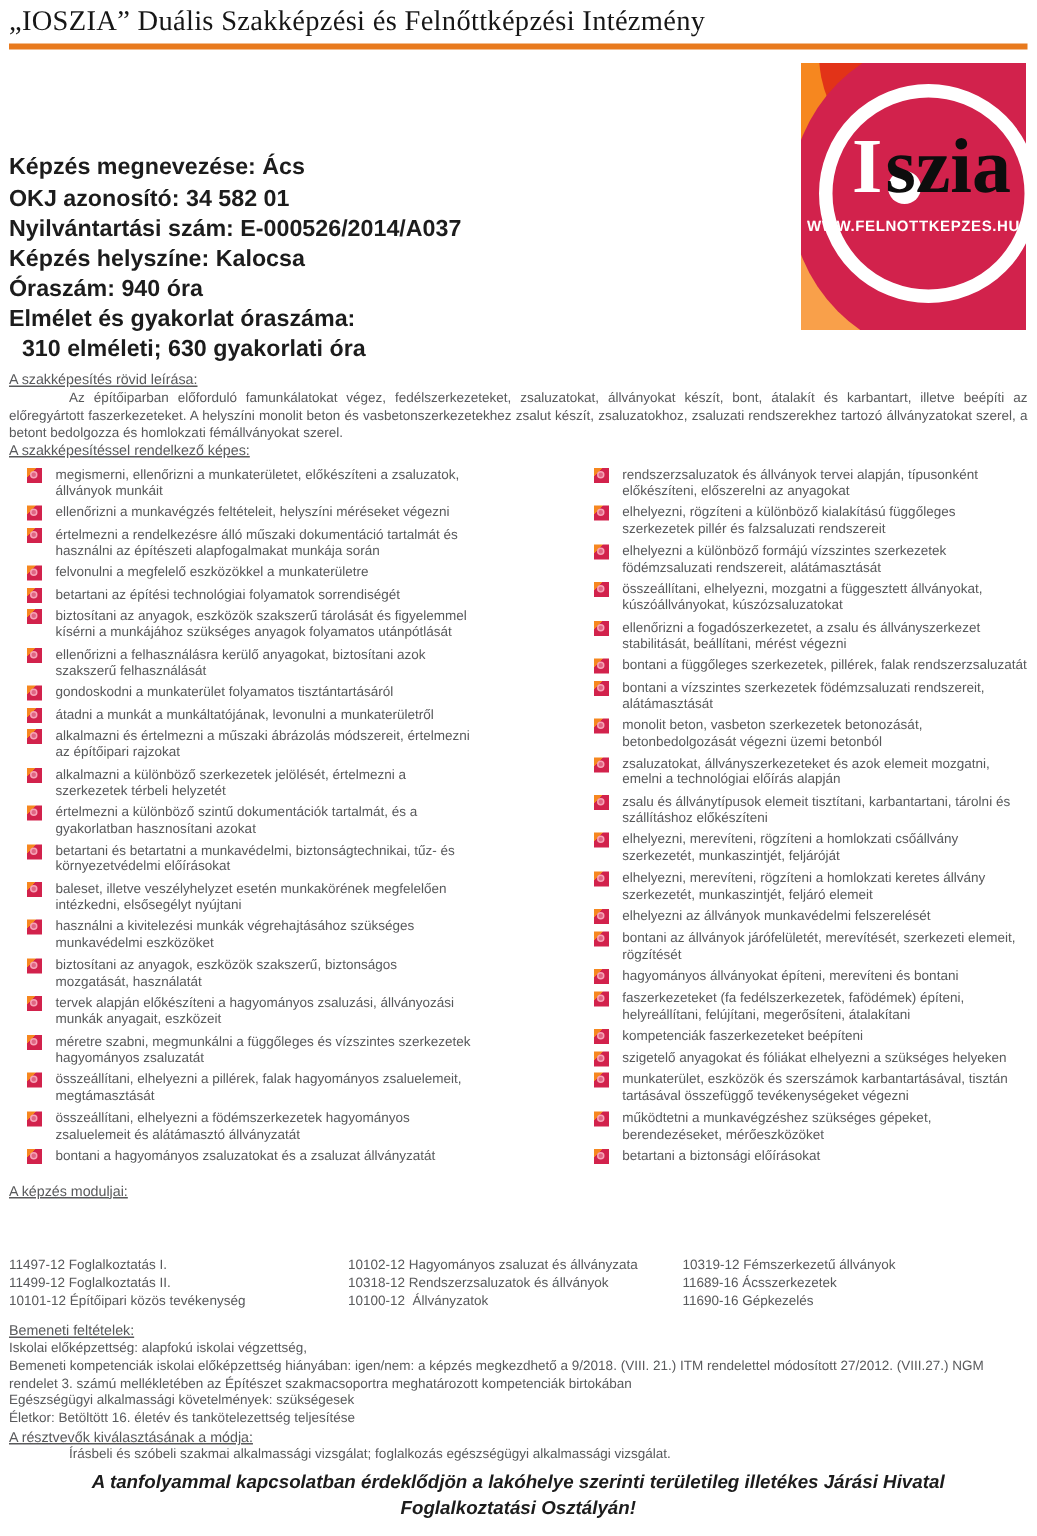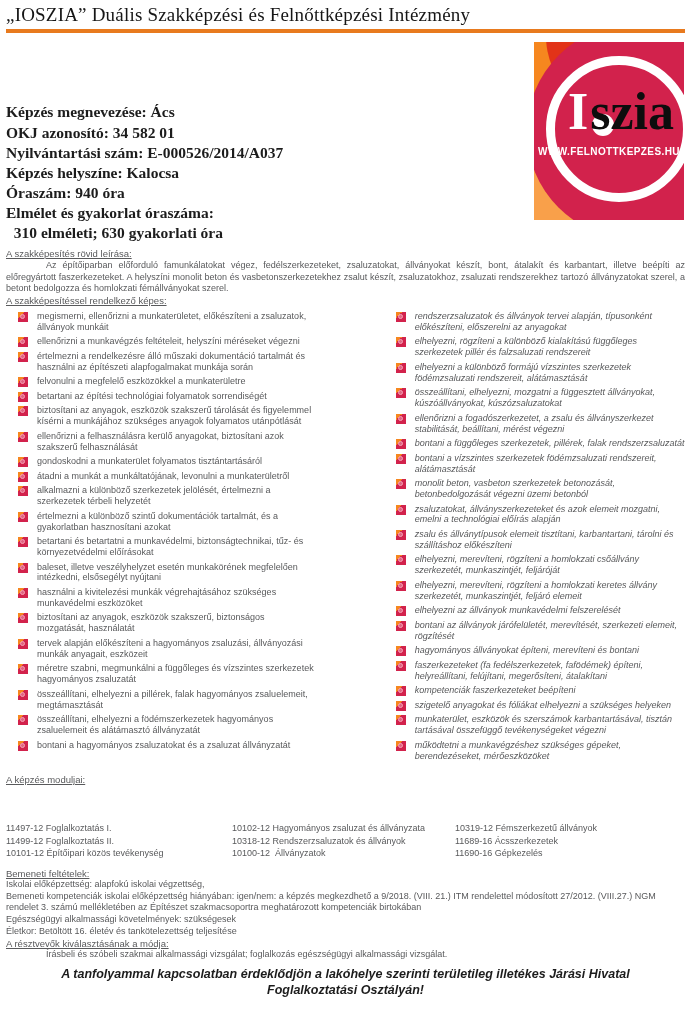--- a/index.html
+++ b/index.html
@@ -6,21 +6,21 @@
   html,body { width:691px; height:1024px; background:#fff; overflow:hidden; }
   body { font-family:"Liberation Sans", sans-serif; color:#58595b; }
   .page { width:691px; height:1024px; padding:4px 6px 0 6px; position:relative; }
 
   
   .header-title { font-family:"Liberation Serif", serif; font-size:19px; color:#161616; letter-spacing:.2px; }
   .rule { height:4px; background:#e87a1e; margin-top:3px; }
 
   
   .top { display:flex; justify-content:space-between; margin-top:9px; }
-  .course { font-size:15.5px; font-weight:bold; color:#1c1c1c; line-height:1.3; white-space:pre-wrap;font-family:Liberation Serif, serif; }
+  .course { font-size:15.5px; font-weight:bold; color:#1c1c1c; line-height:1.3; white-space:pre-wrap; }
 
   .logo { width:150px; height:178px; background:#f6871f; position:relative; overflow:hidden; flex-shrink:0; margin-right:1px; }
   .logo-wedge { position:absolute; left:12px; top:-86px; width:160px; height:160px; background:#e23318; border-radius:50%; }
   .logo-blob { position:absolute; left:-52px; bottom:-80px; width:150px; height:150px; background:#f9a04a; border-radius:50%; }
   .logo-circle { position:absolute; right:-58px; top:-18px; width:215px; height:215px; background:#d2224c; border-radius:50%; }
   .logo-ring { position:absolute; left:12px; top:14px; width:146px; height:146px; border:9px solid #fff; border-radius:50%; }
   .logo-dot { position:absolute; left:58px; top:72px; width:22px; height:22px; background:#fff; border-radius:50%; }
   .logo-text { position:absolute; left:34px; top:44px; font-family:"Liberation Serif", serif; font-weight:bold; font-size:52px; line-height:1; }
   .logo-i { color:#fff; }
   .logo-szia { color:#0d0d0d; margin-left:2px; }
@@ -29,21 +29,21 @@
   
   .sec-head { font-size:9.5px; text-decoration:underline; color:#58595b; }
 
   .desc { margin-top:5px; }
   .desc p { font-size:9px; line-height:1.28; text-align:justify; text-indent:40px; margin-top:1px; }
 
   
   .cols { display:flex; margin-top:5px;gap:33px; }
   .col { width:50%; }
   .col-left { padding-right:14px; }
-  .col-right { padding-left:22px;font-style:italic; }
+  .col-right { padding-left:22px; }
   .item { display:flex; margin-bottom:3.5px; }
   .blt { width:10px; height:10px; flex:0 0 10px; margin:1px 9px 0 12px;
          background:linear-gradient(135deg,#f6871f 30%,#d2224c 30%); position:relative; }
   .blt-ring { position:absolute; left:2px; top:2px; width:5px; height:5px; border:1px solid #f6a3b6;
               border-radius:50%; background:rgba(255,255,255,.3); }
   .item-text { font-size:9px; line-height:1.22; }
 
   
   .modules { margin-top:9px; }
   .mod-cols { display:flex; margin-top:1px; }
@@ -154,20 +154,26 @@
           <span class="item-text">gondoskodni a munkaterület folyamatos tisztántartásáról</span>
         </div>
 
         <div class="item">
           <span class="blt">
             <span class="blt-ring"></span>
           </span>
           <span class="item-text">átadni a munkát a munkáltatójának, levonulni a munkaterületről</span>
         </div>
 
+        <div class="item">
+          <span class="blt">
+            <span class="blt-ring"></span>
+          </span>
+          <span class="item-text">alkalmazni és értelmezni a műszaki ábrázolás módszereit, értelmezni az építőipari rajzokat</span>
+        </div>
 
         <div class="item">
           <span class="blt">
             <span class="blt-ring"></span>
           </span>
           <span class="item-text">alkalmazni a különböző szerkezetek jelölését, értelmezni a szerkezetek térbeli helyzetét</span>
         </div>
 
         <div class="item">
           <span class="blt">
@@ -374,20 +380,26 @@
           <span class="item-text">munkaterület, eszközök és szerszámok karbantartásával, tisztán tartásával összefüggő tevékenységeket végezni</span>
         </div>
 
         <div class="item">
           <span class="blt">
             <span class="blt-ring"></span>
           </span>
           <span class="item-text">működtetni a munkavégzéshez szükséges gépeket, berendezéseket, mérőeszközöket</span>
         </div>
 
+        <div class="item">
+          <span class="blt">
+            <span class="blt-ring"></span>
+          </span>
+          <span class="item-text">betartani a biztonsági előírásokat</span>
+        </div>
 
       </div>
   </div>
 
   <div class="modules">
     <div class="sec-head">A képzés moduljai:</div>
     <div class="mod-cols">
       <div class="mod-col mod-col-1">
         
       <span class="mod-line">11497-12 Foglalkoztatás I.</span><span class="mod-line">11499-12 Foglalkoztatás II.</span><span class="mod-line">10101-12 Építőipari közös tevékenység</span></div>

